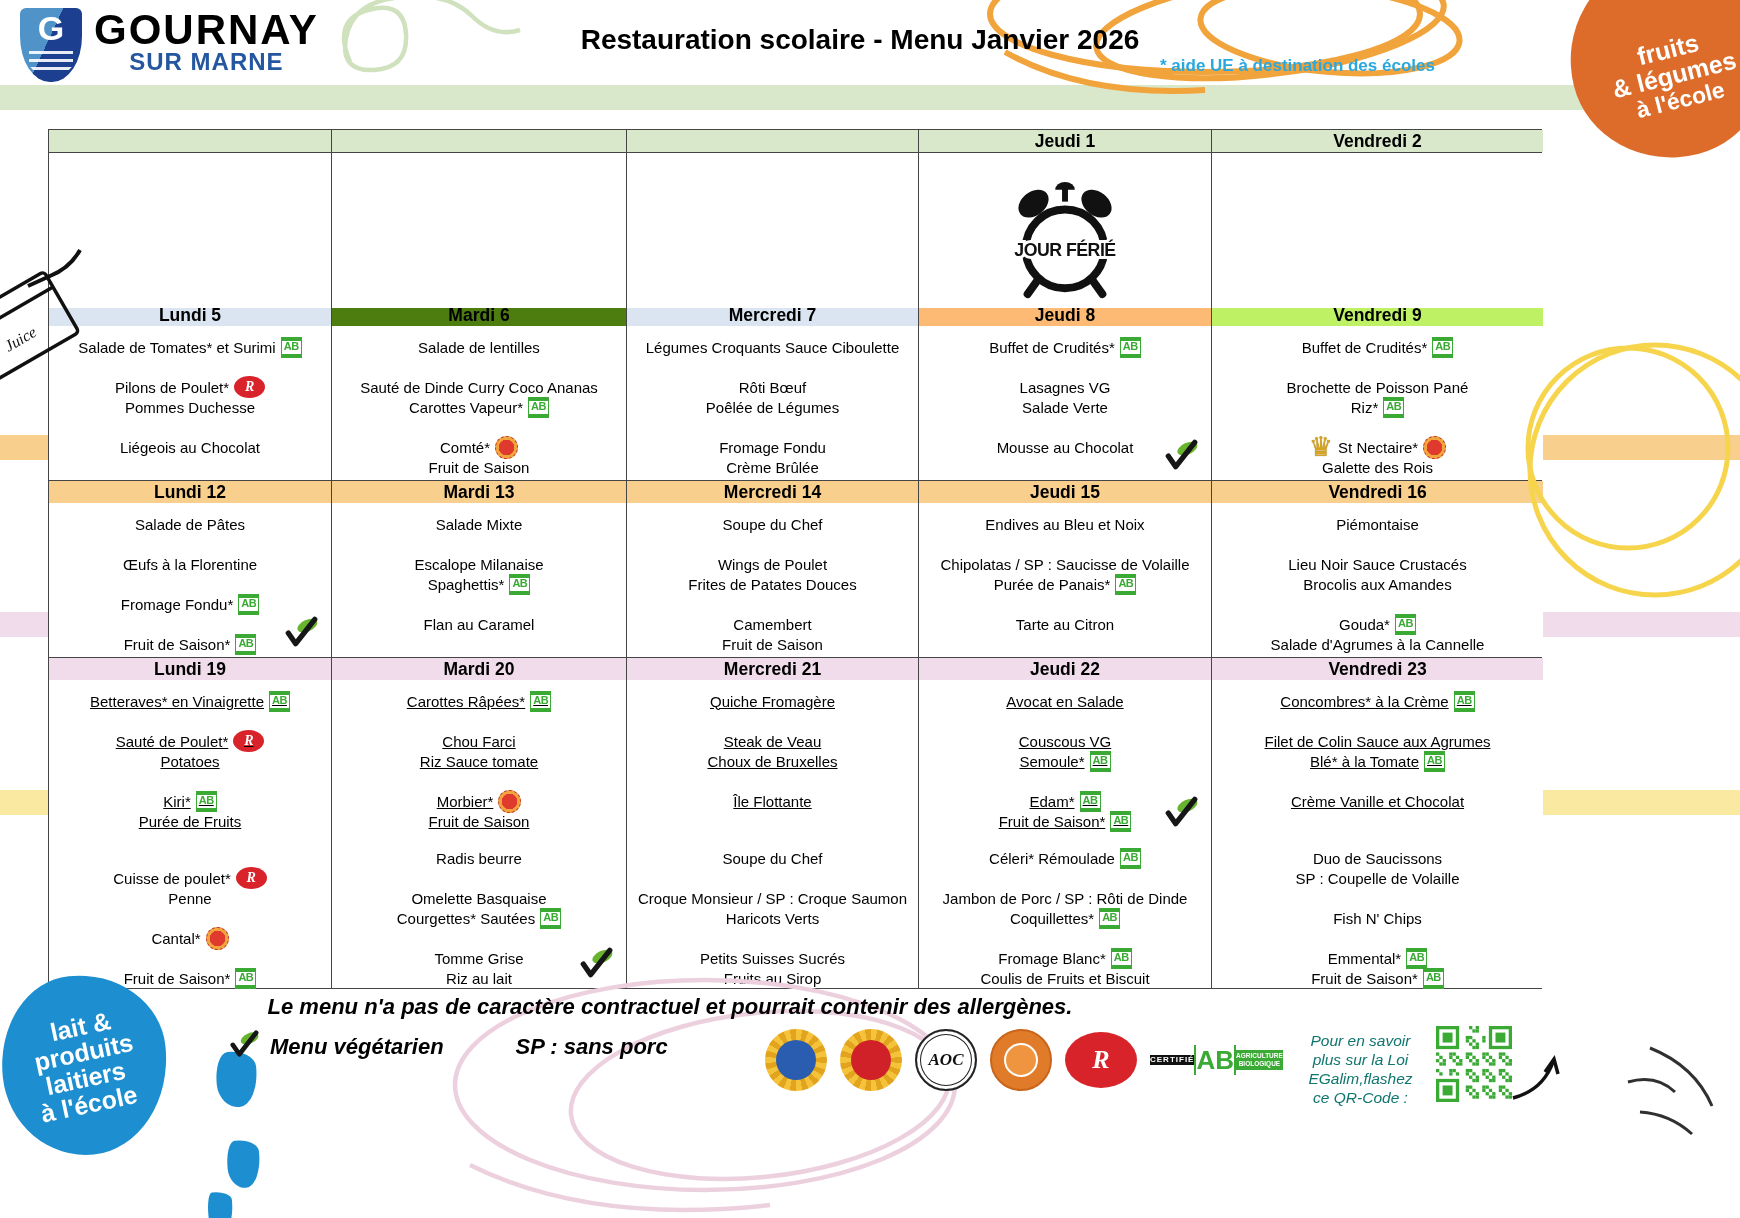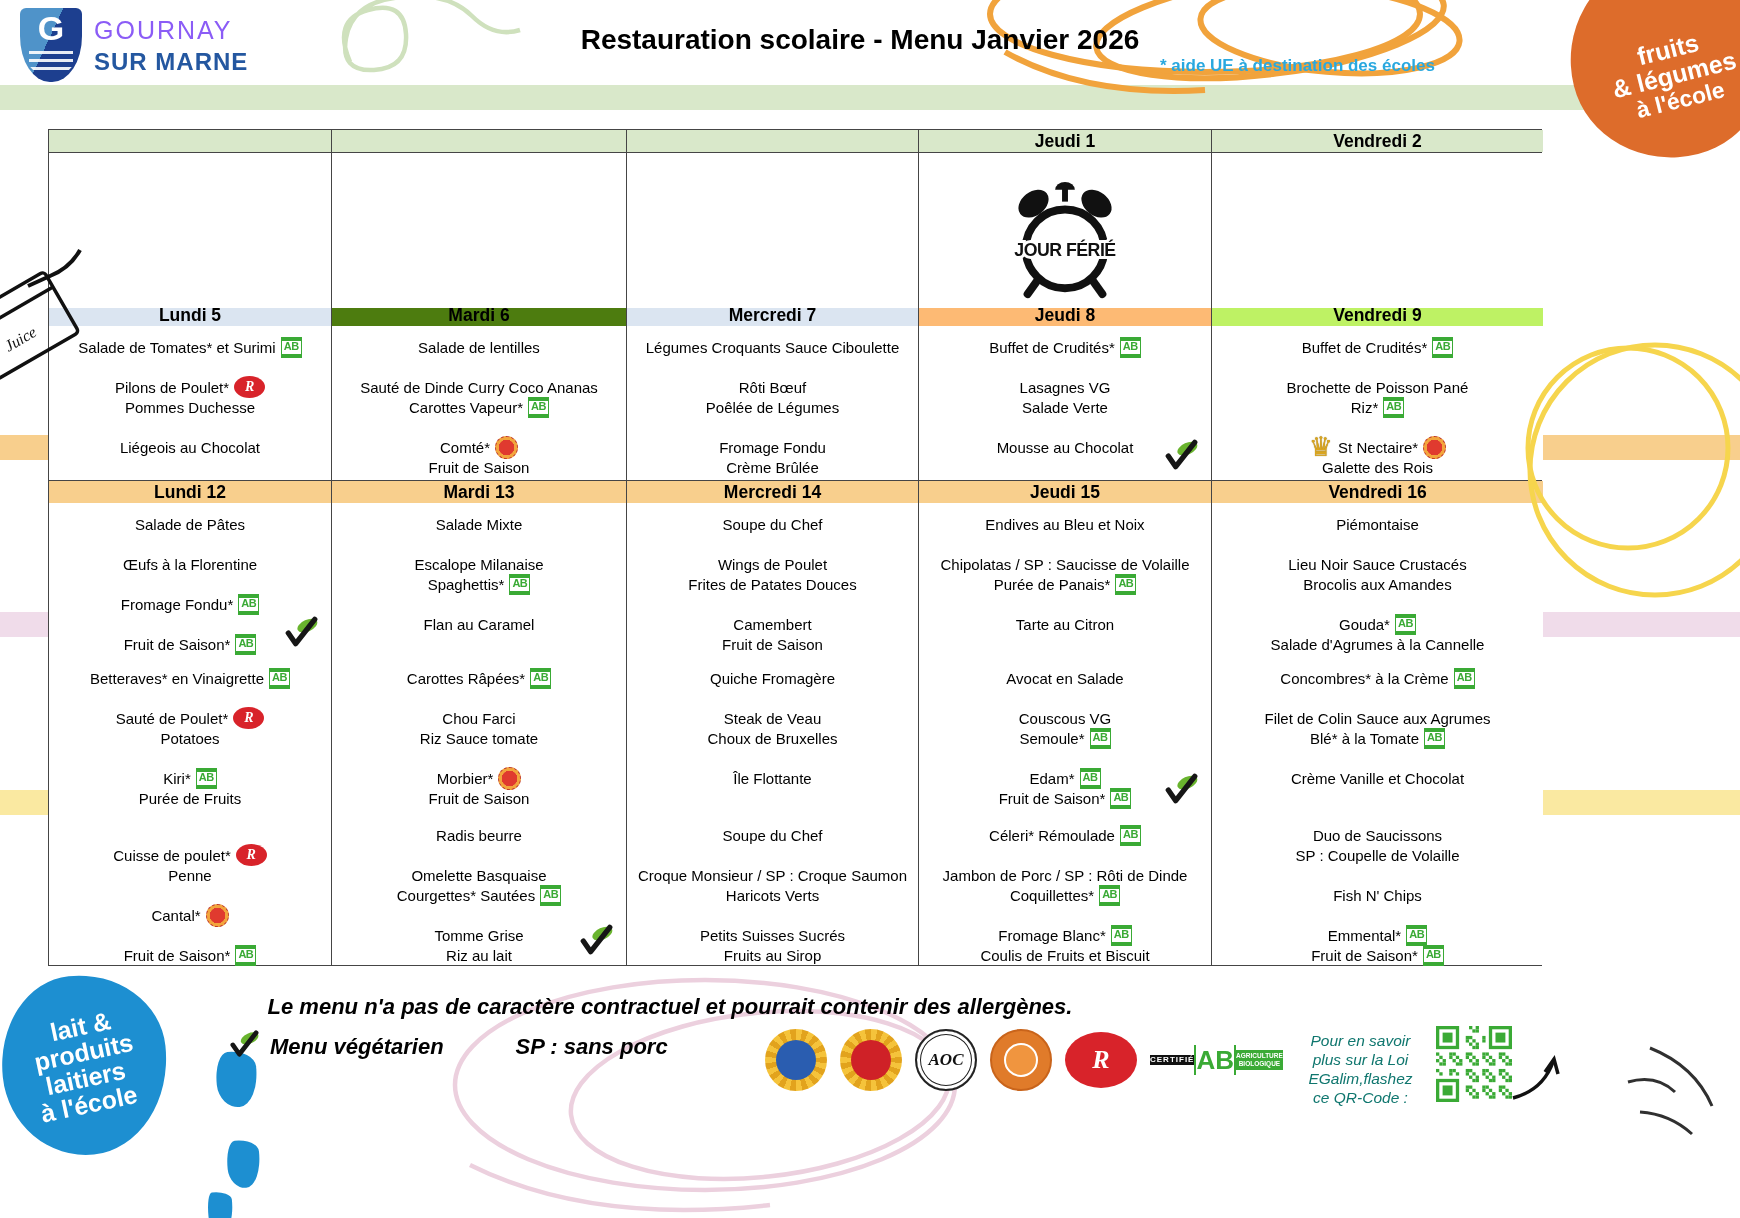--- a/index.html
+++ b/index.html
@@ -8,21 +8,21 @@
   *{box-sizing:border-box;}
 
   
   .logo{position:absolute;left:20px;top:8px;display:flex;gap:12px;z-index:4;align-items:flex-start;}
   .shield{width:62px;height:74px;background:linear-gradient(115deg,#4f93c9 0 45%,#1d3f8f 45% 100%);
           border-radius:6px 6px 48% 48%/6px 6px 62% 62%;position:relative;display:flex;justify-content:center;}
   .shield .g{color:#fff;font-weight:bold;font-size:34px;line-height:40px;}
   .shield .waves{position:absolute;bottom:7px;left:9px;right:9px;height:24px;
           background:repeating-linear-gradient(#fff 0 3px,transparent 3px 8px);border-radius:0 0 50% 50%;opacity:.9;}
   .logo-text{padding-top:4px;}
-  .logo-title{color:#8b5cf6;font-weight:normal;font-size:25px;letter-spacing:2px;line-height:36px;}
+  .logo-title{color:#000000;font-weight:bold;font-size:42px;letter-spacing:2px;line-height:36px;}
   .logo-sub{color:#2457a0;font-weight:bold;font-size:24px;letter-spacing:1px;text-align:center;line-height:28px;}
   .page-title{position:absolute;left:470px;top:24px;width:780px;text-align:center;font-size:28px;font-weight:bold;color:#000;z-index:4;}
   .aide-ue{position:absolute;left:1160px;top:56px;width:280px;color:#29a8df;font-size:17px;font-weight:bold;z-index:4;}
 
   .fruits-badge{position:absolute;right:-30px;top:-42px;width:200px;height:200px;background:#dd6c2b;
           border-radius:50% 46% 48% 52%/52% 48% 52% 48%;z-index:5;display:flex;flex-direction:column;
           justify-content:center;align-items:center;transform:rotate(-14deg);}
   .fruits-badge::before{content:"";position:absolute;top:-12px;right:46px;width:44px;height:34px;background:#dd6c2b;
           border-radius:40% 60% 30% 70%;transform:rotate(25deg);}
   .fruits-badge span{color:#fff;font-weight:bold;font-size:25px;line-height:26px;}
@@ -387,21 +387,28 @@
           <div class="line"></div>
           <div class="line">
             <span class="txt">Gouda*</span>
             <span class="b-ab">AB</span>
           </div>
           <div class="line">
             <span class="txt">Salade d'Agrumes à la Cannelle</span>
           </div>
         </div>
       </div>
-      <div class="crow" style="height: 157px;">
+      <div class="hrow">
+        <div class="hcell" style="background: rgb(240, 220, 234);">Lundi 19</div>
+        <div class="hcell" style="background: rgb(240, 220, 234);">Mardi 20</div>
+        <div class="hcell" style="background: rgb(240, 220, 234);">Mercredi 21</div>
+        <div class="hcell" style="background: rgb(240, 220, 234);">Jeudi 22</div>
+        <div class="hcell" style="background: rgb(240, 220, 234);">Vendredi 23</div>
+      </div>
+      <div class="crow" style="height: 157px; text-decoration: underline;">
         <div class="ccell">
           <div class="line">
             <span class="txt">Betteraves* en Vinaigrette</span>
             <span class="b-ab">AB</span>
           </div>
           <div class="line"></div>
           <div class="line">
             <span class="txt">Sauté de Poulet*</span>
             <span class="b-lr">R</span>
           </div>

